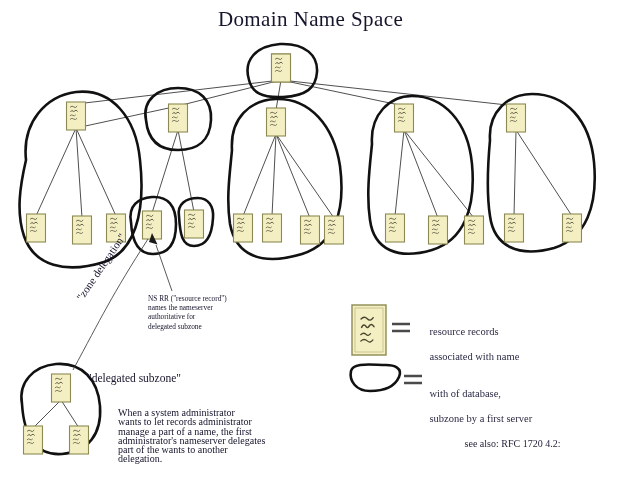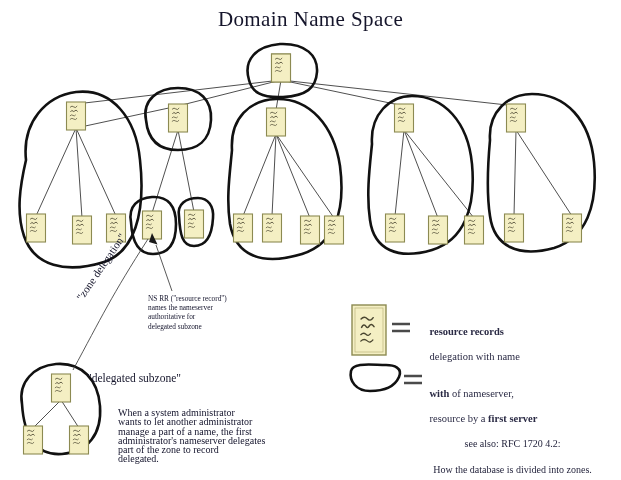--- a/index.html
+++ b/index.html
@@ -7,21 +7,21 @@
        font-family:"Liberation Serif","DejaVu Serif",serif;color:#1a1a2e;}
   #stage{position:relative;width:556px;height:480px;background:#fff;}
   #canvas{position:absolute;left:0;top:0;width:621px;height:480px;}
 
   .txt{position:absolute;white-space:pre;}
 
   #title{left:0;top:7px;width:621px;text-align:center;
          font-size:21px;letter-spacing:.4px;color:#15152b;}
 
   .legend-label{font-size:10.5px;line-height:12.5px;color:#2a2a44;}
-  .legend-label b{font-weight:bold;}
+  .legend-label b{font-weight:normal;}
 
   #lg1{left:419px;top:313px;}
   #lg2{left:419px;top:375px;}
 
   #seealso{left:400px;top:424px;width:215px;font-size:10px;line-height:13px;
            text-align:center;color:#1f1f38;}
 
   #nsrr{left:148px;top:294px;font-size:7.3px;line-height:9.2px;color:#14142c;}
   #para{left:118px;top:408px;font-size:10px;line-height:9.3px;color:#14142c;}
   #para b{font-weight:normal;}
@@ -196,37 +196,36 @@
     <g>
       <path d="M351 371 C 349,381 356,391 370,391 C 386,391 395,386 399,377 C 403,368 394,365 386,365 C 372,365 353,362 351,371 Z" fill="none" stroke="#111" stroke-width="2.6" stroke-linejoin="round"></path>
       <path d="M404 376 h18 M404 383 h18" stroke="#4a4a4a" stroke-width="2.4"></path>
     </g>
   </svg>
 
   <div class="txt" id="title">Domain Name Space</div>
 
   <div class="txt legend-label" id="lg1">
     <b>resource records</b><br>
-    <span>delegation with name</span>
+    <span>associated with name</span>
   </div>
 
   <div class="txt legend-label" id="lg2">
-    <b>with</b><span> of nameserver,</span><br>
-    <span>resource by a </span><b>first server</b>
+    <b>with</b><span> of database,</span><br>
+    <span>subzone by a </span><b>first server</b>
   </div>
 
   <div class="txt" id="seealso">
     <span>see also: RFC 1720 4.2:</span><br>
-    <span>How the database is divided into zones.</span>
   </div>
 
   <div class="txt" id="nsrr">NS RR ("resource record")
 names the nameserver
 authoritative for
 delegated subzone</div>
 
   <div class="txt" id="delsub">"delegated subzone"</div>
 
   <div class="txt" id="zonedel">"zone delegation"</div>
 
-  <div class="txt" id="para"><span>When a system administrator</span><br><span>wants to let another administrator</span><br><span>manage a part of a name, the first</span><br><span>administrator's nameserver <b>delegates</b></span><br><span>part of the zone to record</span><br><span>delegated.</span></div>
+  <div class="txt" id="para"><span>When a system administrator</span><br><span>wants to let records administrator</span><br><span>manage a part of a name, the first</span><br><span>administrator's nameserver <b>delegates</b></span><br><span>part of the wants to another</span><br><span>delegation.</span></div>
 
 </div>
 
 </body></html>

